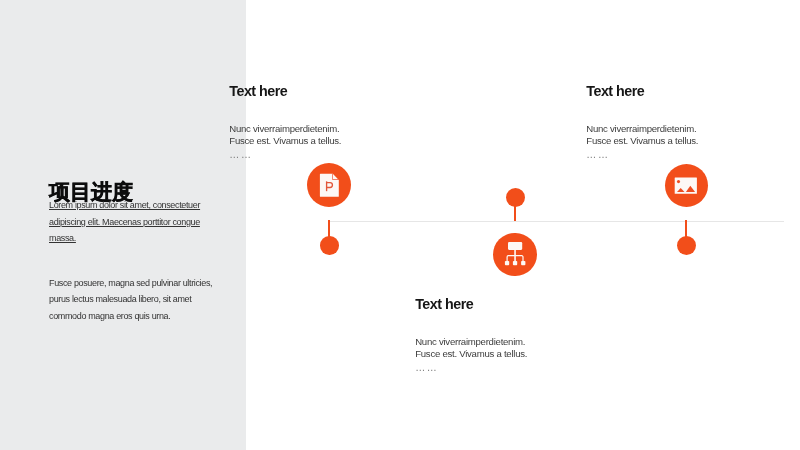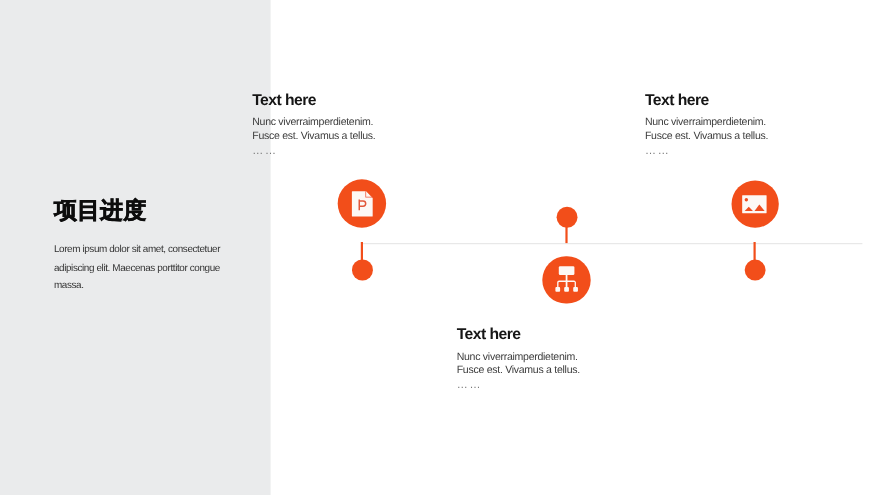--- a/index.html
+++ b/index.html
@@ -2,40 +2,43 @@
 <html><head>
 <meta charset="utf-8">
 <style>
   html,body{margin:0;padding:0;}
   body{width:800px;height:450px;overflow:hidden;background:#ffffff;
        font-family:"Liberation Sans",sans-serif;-webkit-font-smoothing:antialiased;}
   #slide{position:relative;width:800px;height:450px;background:#fff;}
   #sidebar{position:absolute;left:0;top:0;width:246px;height:450px;background:#eaebec;}
   #title{position:absolute;left:49px;top:179px;font-size:21px;font-weight:700;color:#0d0d0d;letter-spacing:0px;line-height:26px;-webkit-text-stroke:0.55px #0d0d0d;}
   .side-p{position:absolute;left:49px;width:190px;font-size:9px;line-height:16.5px;color:#333333;letter-spacing:-0.35px;white-space:pre-line;}
-  #sp1{top:218px;}
+  #sp1{top:197px;text-decoration:underline;}
   #sp2{top:274.5px;}
   .line{position:absolute;background:#e6e6e6;}
   .stem{position:absolute;background:#f24e1a;width:2px;}
   .dot{position:absolute;border-radius:50%;background:#f24e1a;}
   .bigcircle{position:absolute;border-radius:50%;background:#f24e1a;display:flex;align-items:center;justify-content:center;}
   .block{position:absolute;}
   .bh{font-size:14.3px;font-weight:700;color:#161616;line-height:15px;letter-spacing:-0.5px;}
-  .bt{font-size:9.6px;line-height:12.2px;color:#3d3d3d;letter-spacing:-0.26px;margin-top:7px;}
+  .bt{font-size:9.6px;line-height:12.2px;color:#3d3d3d;letter-spacing:-0.26px;margin-top:24px;}
   .bd{font-size:10px;color:#777777;letter-spacing:-0.6px;margin-top:2.5px;line-height:9px;}
 </style>
 </head>
 <body>
 
 <div id="slide">
   <div id="sidebar"></div>
   <div id="title">项目进度</div>
   <div class="side-p" id="sp1">Lorem ipsum dolor sit amet, consectetuer
 adipiscing elit. Maecenas porttitor congue
 massa.</div>
+  <div class="side-p" id="sp2">Fusce posuere, magna sed pulvinar ultricies,
+purus lectus malesuada libero, sit amet
+commodo magna eros quis urna.</div>
 
   <div class="line" style="left:330px;top:220.5px;width:454px;height:1px;"></div>
 
   <div class="stem" style="left:328px;top:220px;height:17px;"></div>
   <div class="dot" style="left:320px;top:236px;width:18.5px;height:18.5px;"></div>
   <div class="bigcircle" style="left:307px;top:162.5px;width:44px;height:44px;">
     <svg width="26" height="26" viewBox="0 0 26 26">
       <path fill="#fdf8f5" d="M3.9 2.25 a0.5 0.5 0 0 1 0.5 -0.5 h12.4 l6.0 6.2 v16.4 a0.5 0.5 0 0 1 -0.5 0.5 h-17.9 a0.5 0.5 0 0 1 -0.5 -0.5 z"></path>
       <path fill="#f0563a" d="M16.15 1.75 h0.7 v5.9 h-0.7 z M16.15 6.95 h6.6 v0.7 h-6.6 z"></path>
       <g>

